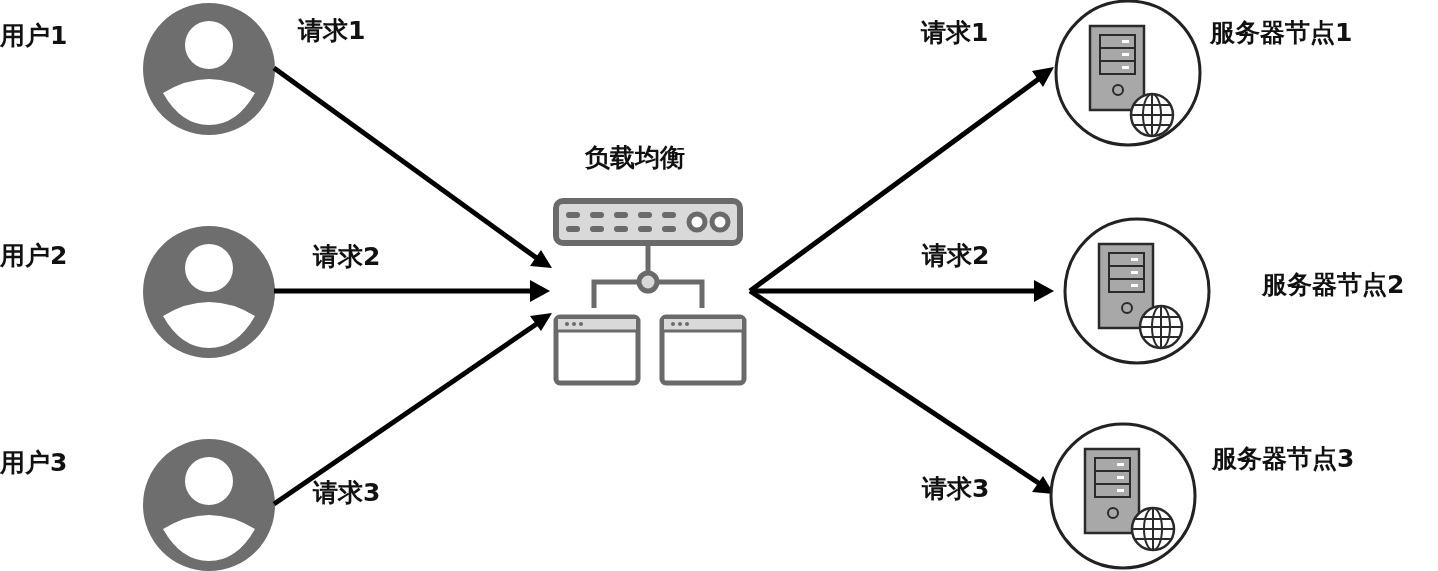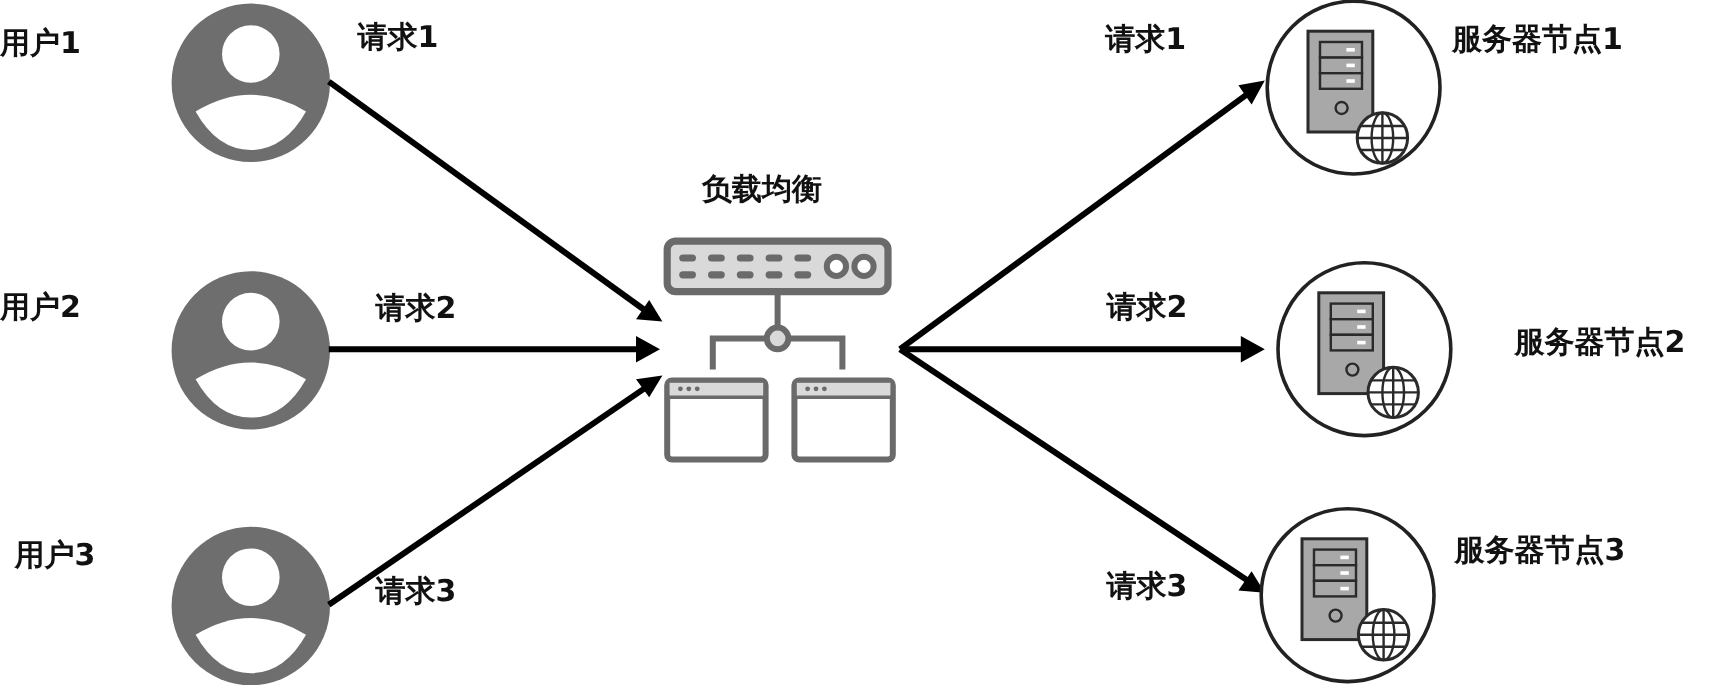--- a/index.html
+++ b/index.html
@@ -156,21 +156,21 @@
       <line x1="0" y1="-21" x2="0" y2="21" stroke="#2a2a2a" stroke-width="2"></line>
       <line x1="-21" y1="0" x2="21" y2="0" stroke="#2a2a2a" stroke-width="2"></line>
       <line x1="-18" y1="-10" x2="18" y2="-10" stroke="#2a2a2a" stroke-width="2"></line>
       <line x1="-18" y1="10" x2="18" y2="10" stroke="#2a2a2a" stroke-width="2"></line>
     </g>
   </g>
 </svg>
 
 <div class="label" style="left:0px; top:23px;">用户1</div>
 <div class="label" style="left:0px; top:243px;">用户2</div>
-<div class="label" style="left:12px; top:450px;">用户3</div>
+<div class="label" style="left:0px; top:450px;">用户3</div>
 
 <div class="label" style="left:298px; top:18px;">请求1</div>
 <div class="label" style="left:313px; top:244px;">请求2</div>
 <div class="label" style="left:313px; top:480px;">请求3</div>
 
 <div class="label" style="left:585px; top:145px;">负载均衡</div>
 
 <div class="label" style="left:921px; top:20px;">请求1</div>
 <div class="label" style="left:922px; top:243px;">请求2</div>
 <div class="label" style="left:922px; top:476px;">请求3</div>

